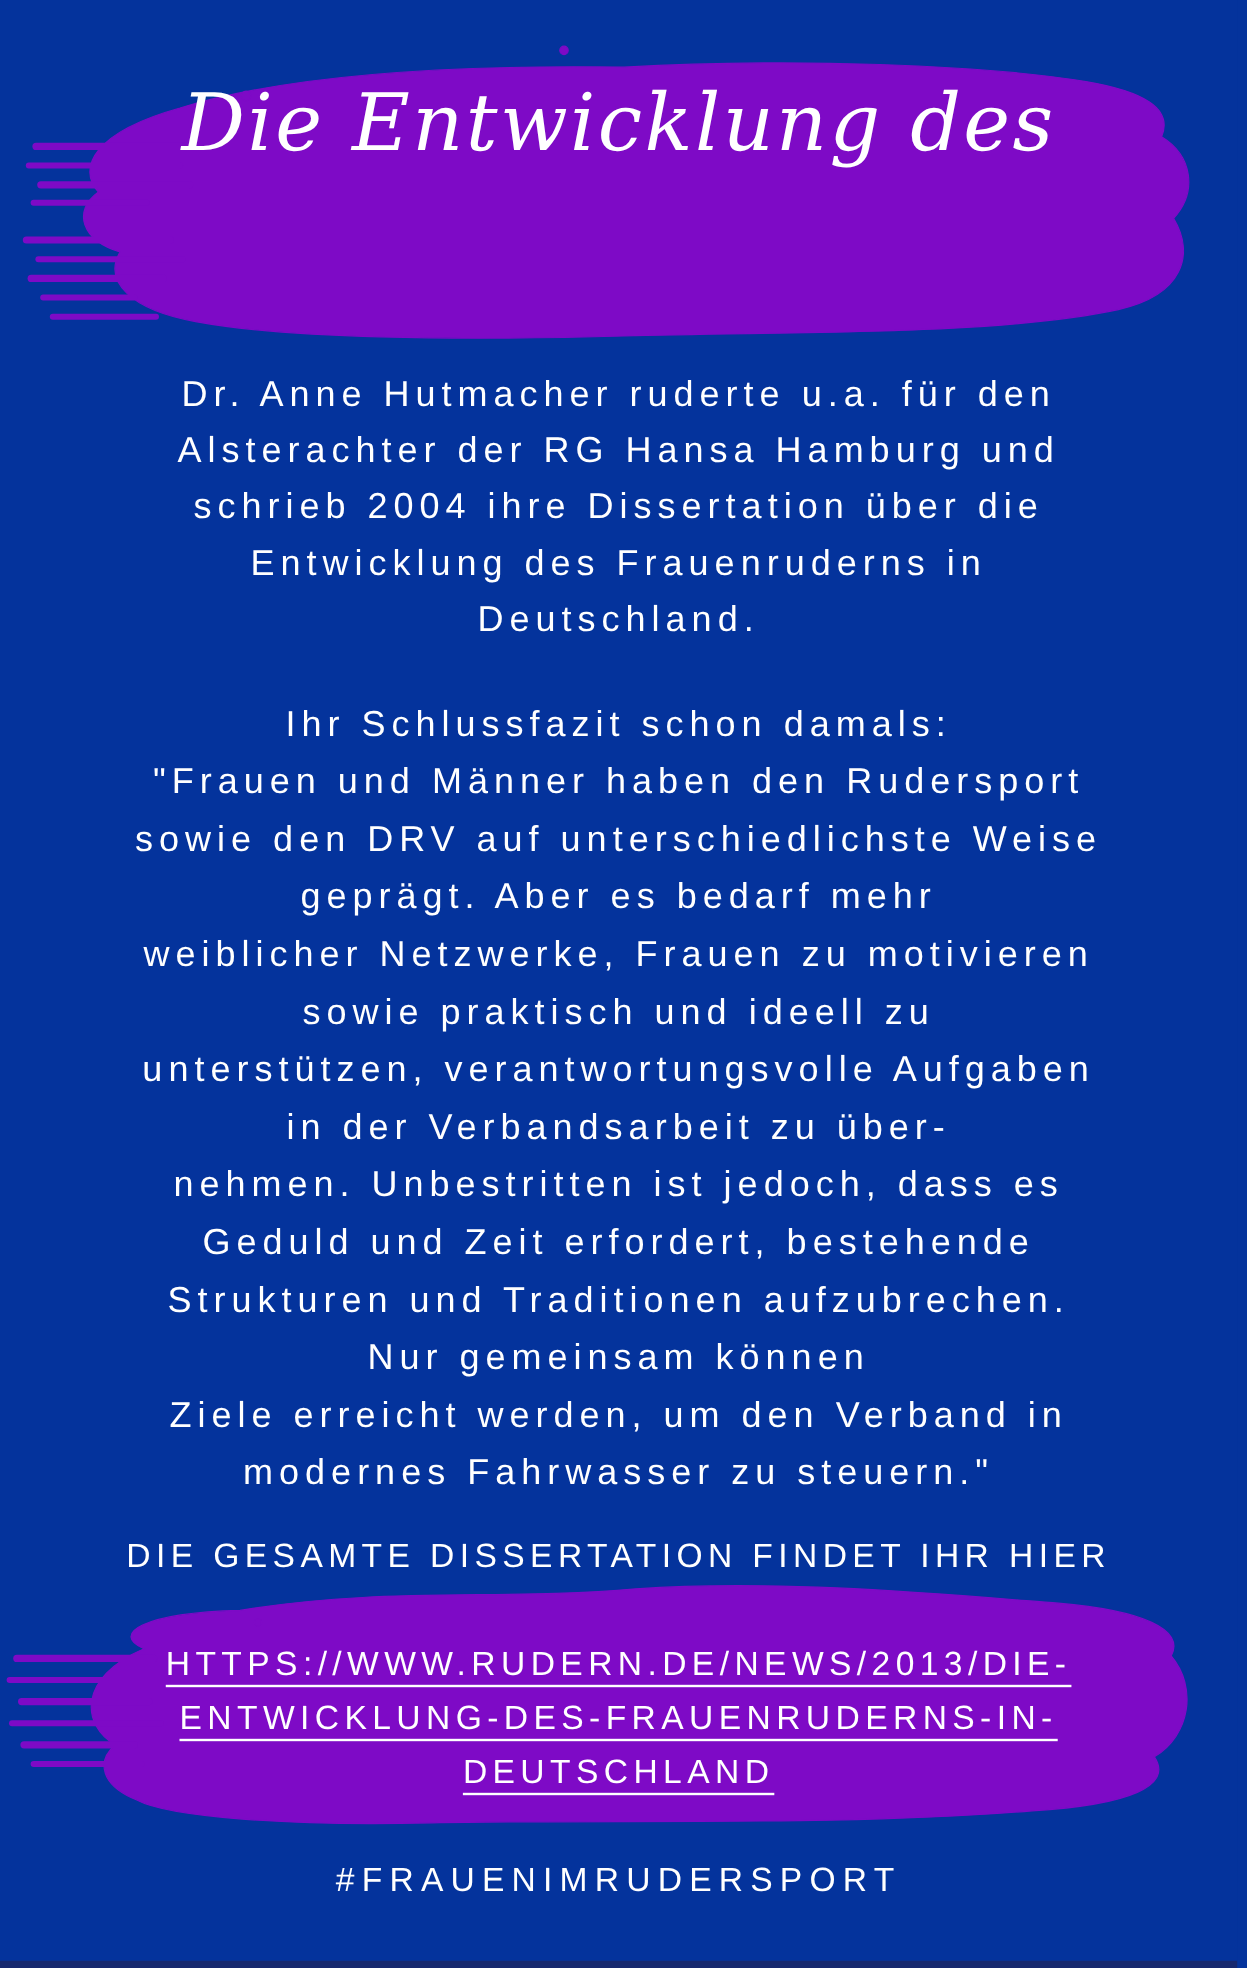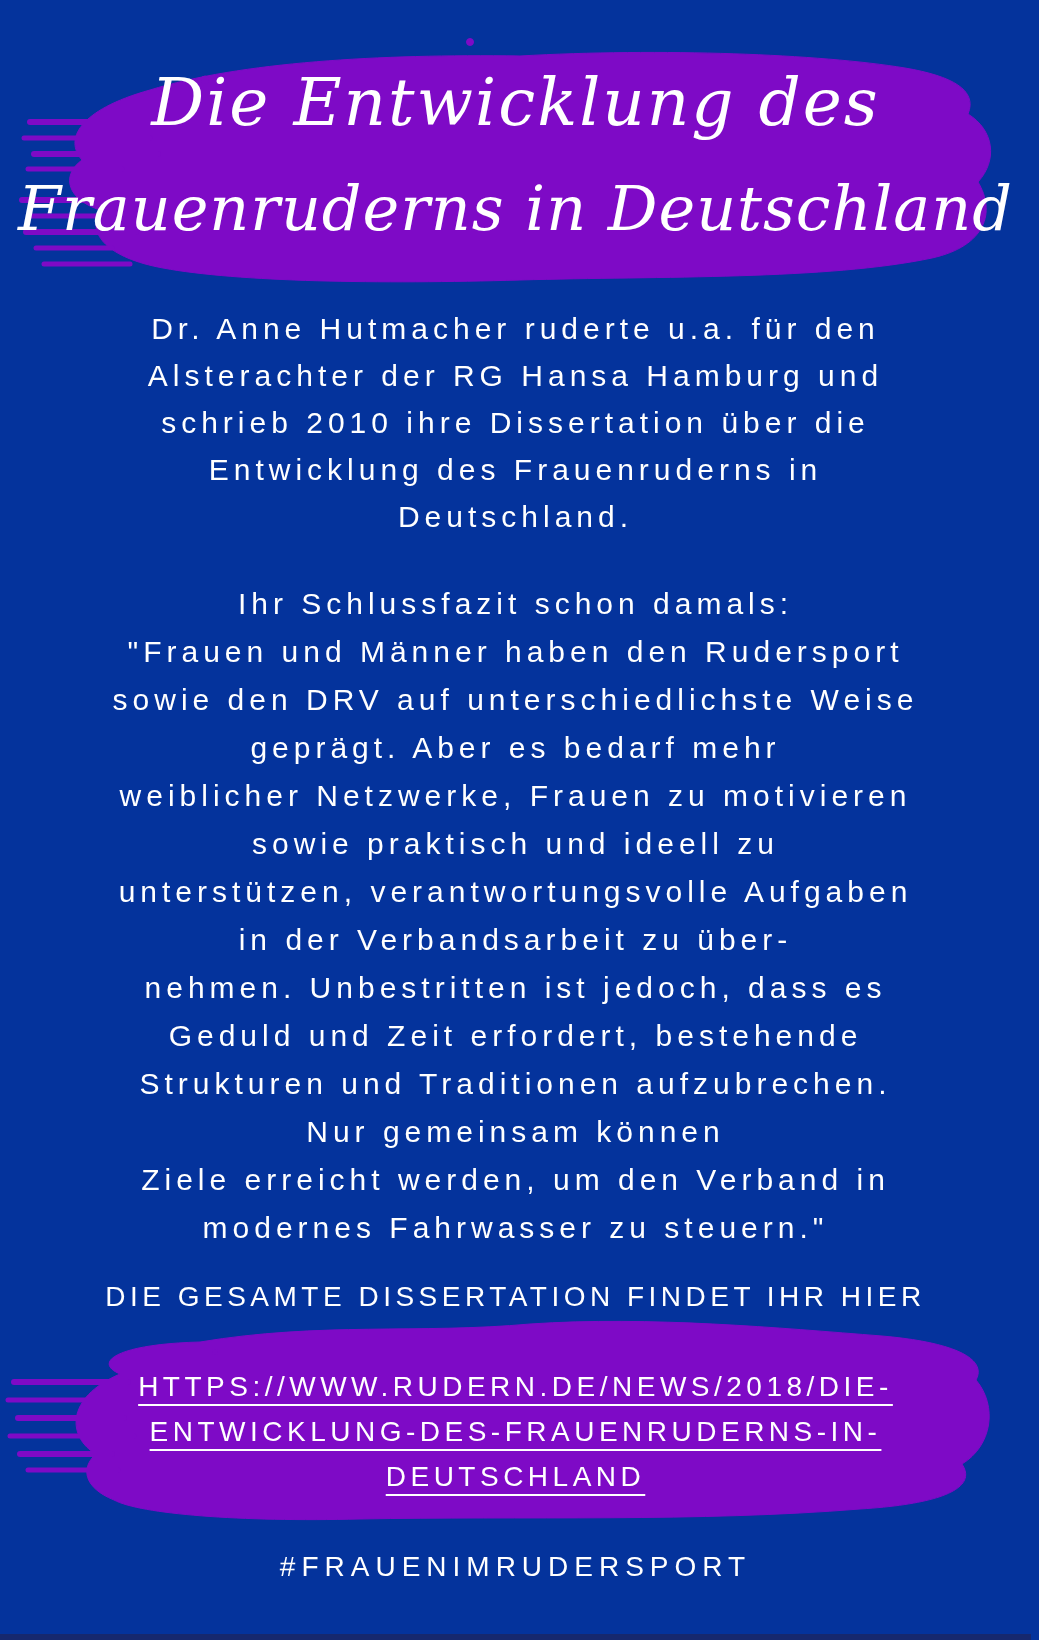--- a/index.html
+++ b/index.html
@@ -99,26 +99,25 @@
       <path d="M22,172 H142" stroke-width="6"></path>
       <path d="M32,188 H152" stroke-width="5"></path>
       <path d="M26,204 H136" stroke-width="6"></path>
       <path d="M36,220 H112" stroke-width="5"></path>
       <path d="M44,236 H130" stroke-width="5"></path>
     </g>
   </svg>
 
   <div class="title-block">
     <div class="title-line1">Die Entwicklung des</div>
-    <div class="title-line2">Frauenruderns in Deutschland</div>
   </div>
 
   <div class="body-text intro">Dr. Anne Hutmacher ruderte u.a. für den
 Alsterachter der RG Hansa Hamburg und
-schrieb 2010 ihre Dissertation über die
+schrieb 2004 ihre Dissertation über die
 Entwicklung des Frauenruderns in
 Deutschland.</div>
 
   <div class="body-text cta">DIE GESAMTE DISSERTATION FINDET IHR HIER</div>
 
   <div class="body-text quote">Ihr Schlussfazit schon damals:
 "Frauen und Männer haben den Rudersport
 sowie den DRV auf unterschiedlichste Weise
 geprägt. Aber es bedarf mehr
 weiblicher Netzwerke, Frauen zu motivieren
@@ -150,21 +149,21 @@
     <g stroke="#7e0ac6" stroke-linecap="round" fill="#7e0ac6">
       <path d="M14,70  H128" stroke-width="6"></path>
       <path d="M8,88   H140" stroke-width="5"></path>
       <path d="M18,106 H124" stroke-width="6"></path>
       <path d="M10,124 H134" stroke-width="5"></path>
       <path d="M20,142 H112" stroke-width="6"></path>
       <path d="M28,158 H118" stroke-width="5"></path>
     </g>
   </svg>
 
-  <div class="body-text link-block">HTTPS://WWW.RUDERN.DE/NEWS/2018/DIE-
+  <div class="body-text link-block">HTTPS://WWW.RUDERN.DE/NEWS/2013/DIE-
 ENTWICKLUNG-DES-FRAUENRUDERNS-IN-
 DEUTSCHLAND</div>
 
   <div class="body-text hashtag">#FRAUENIMRUDERSPORT</div>
 
   <div class="bottom-bar"></div>
 
 </div>
 
 </body></html>

